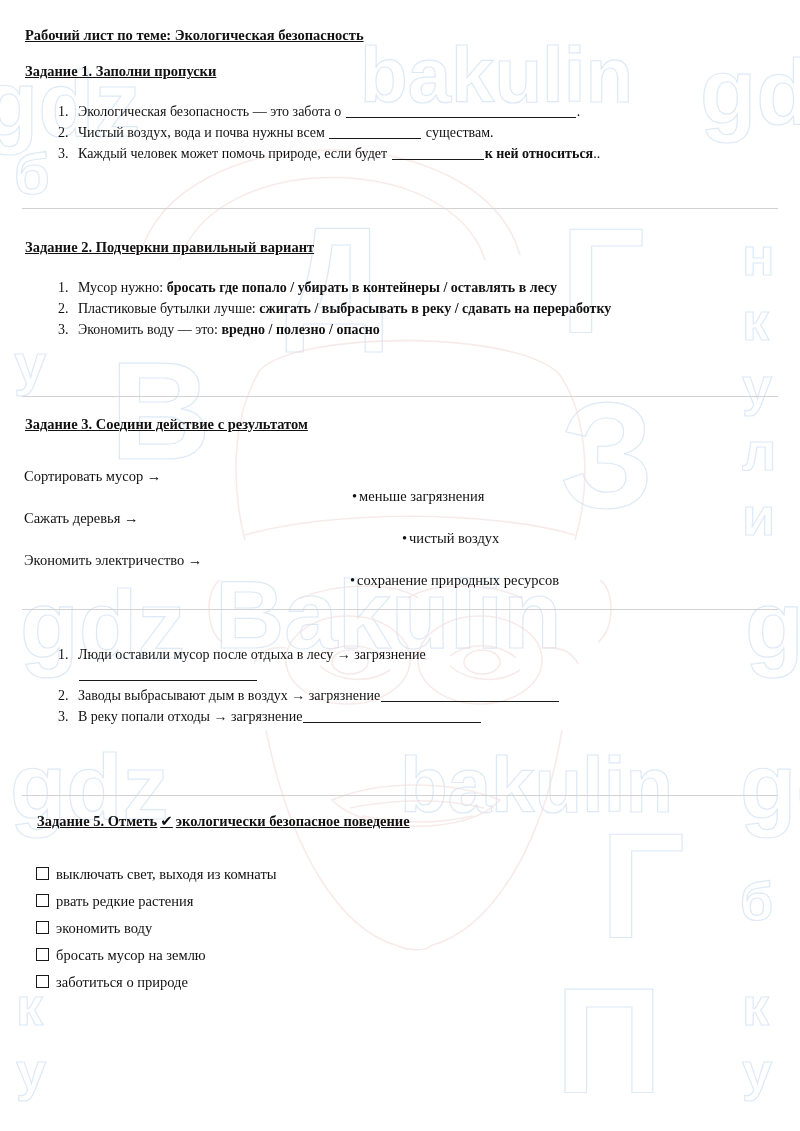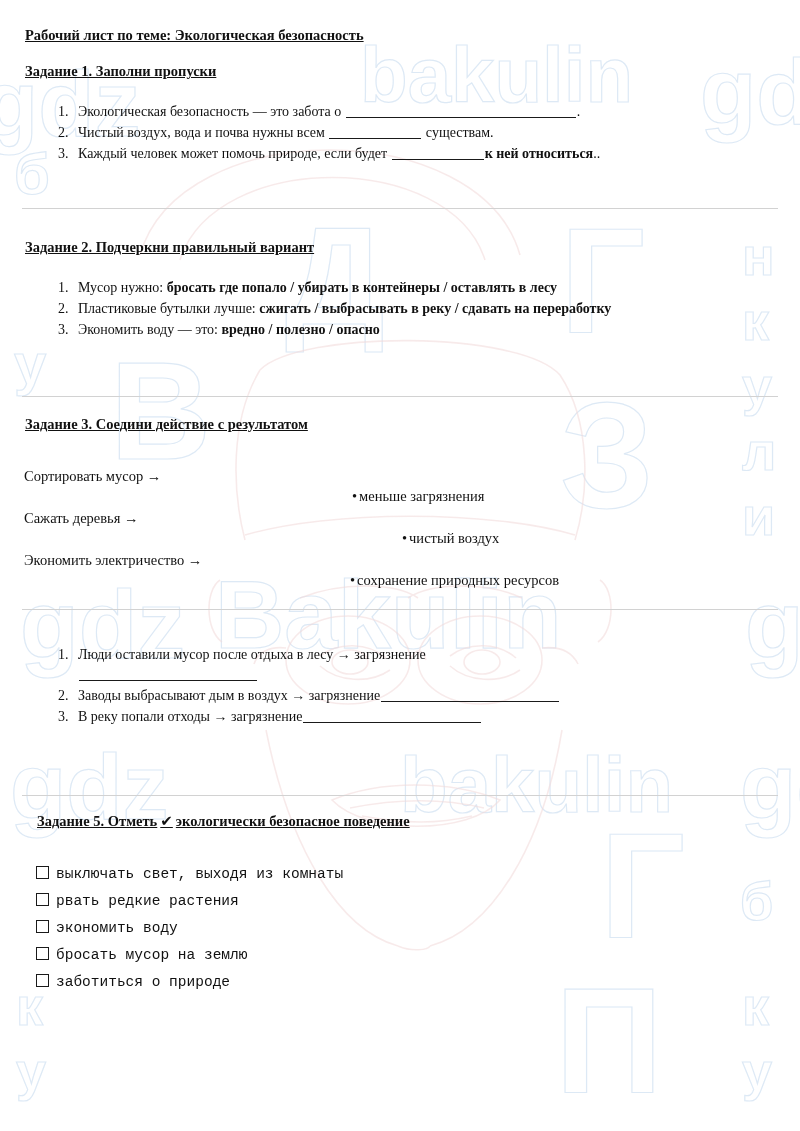--- a/index.html
+++ b/index.html
@@ -113,21 +113,20 @@
     margin-top: 20px;
   }
   .bullet-dot { letter-spacing: 2px; }
 
   
   ul.checklist {
     list-style: none;
     margin: 0;
     padding: 0 0 0 24px;
     font-size: 14.5px;
-    font-family: Liberation Mono, monospace;
   }
   ul.checklist > li {
     margin: 0 0 9px 0;
     line-height: 1.25;
     white-space: nowrap;
   }
   .cbox {
     display: inline-block;
     width: 11px;
     height: 11px;

